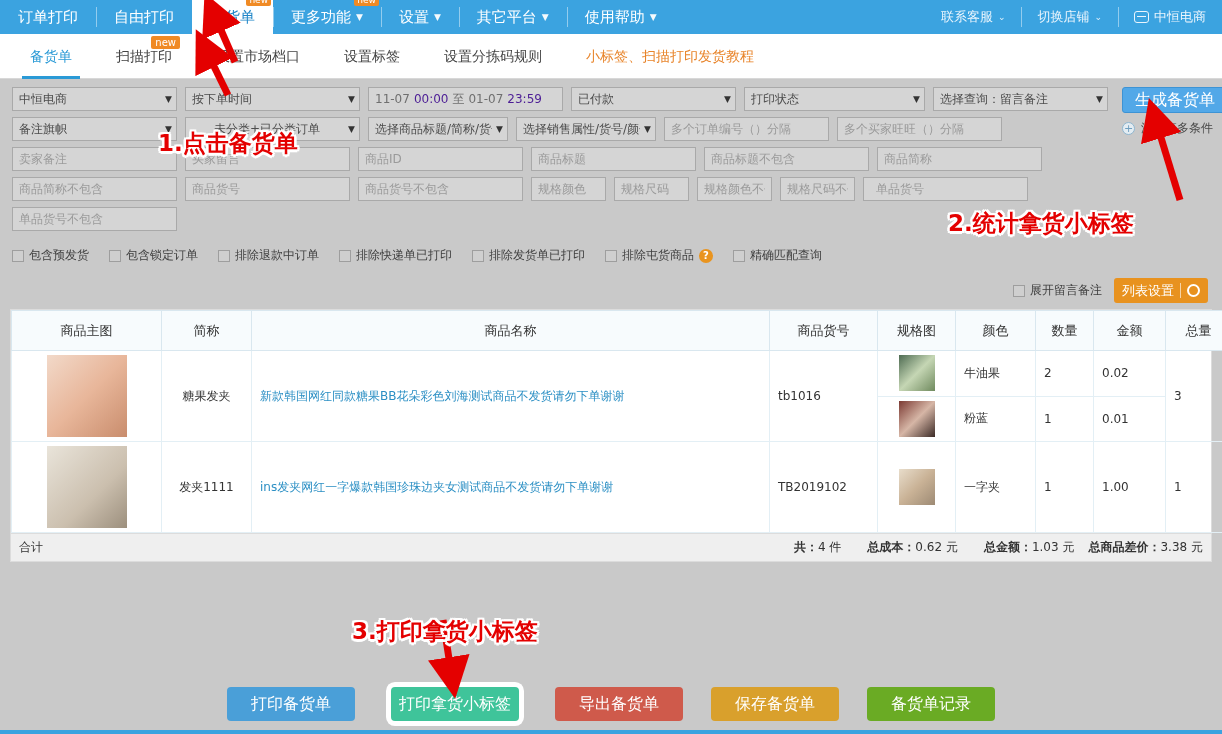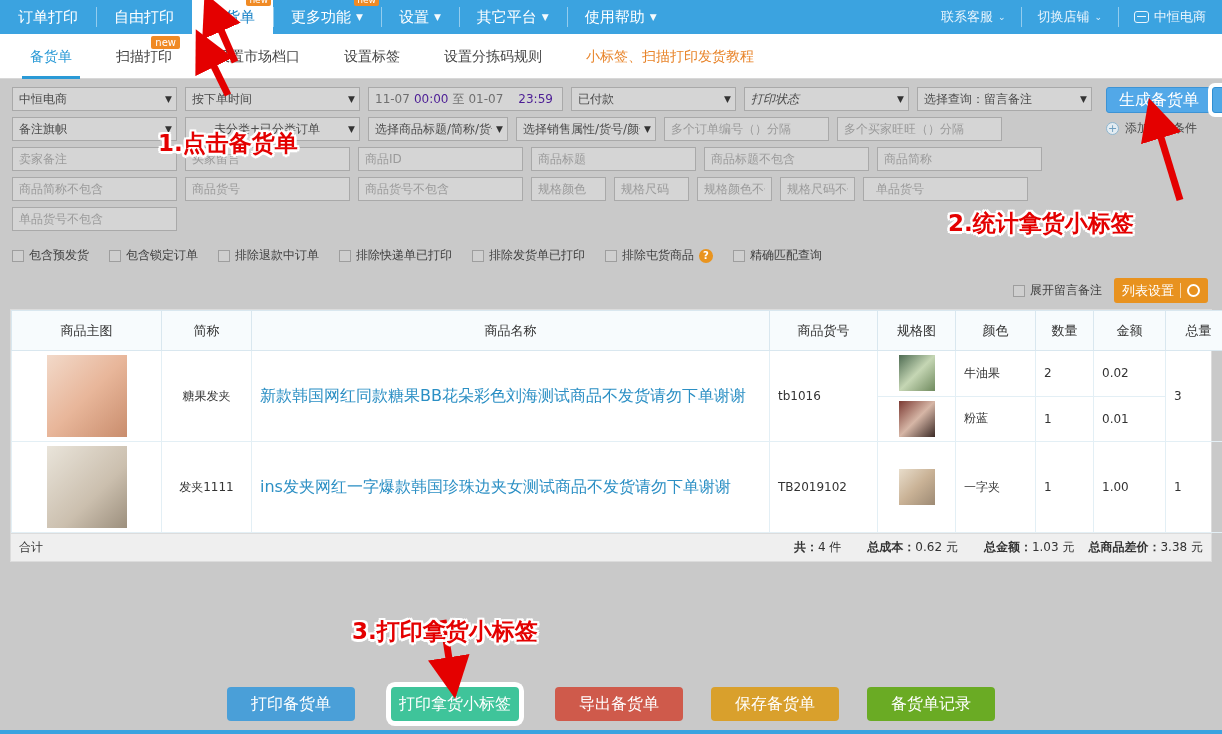--- a/index.html
+++ b/index.html
@@ -129,21 +129,21 @@
   table { border-collapse:collapse; width:100%; table-layout:fixed; }
   th {
     background:#f7fbfd; border:1px solid #d9e7ef; font-weight:normal;
     font-size:13px; color:#333; height:40px; text-align:center;
   }
   td {
     border:1px solid #e3eff5; font-size:12px; color:#333;
     padding:4px 8px; vertical-align:middle;
   }
   td.center { text-align:center; }
-  .pname { color:#2b8fc4; font-size:16px; line-height:18px;text-align:right; }
+  .pname { color:#2b8fc4; font-size:12px; line-height:18px;text-align:right; }
   .thumb-main {
     width:80px; height:82px; display:block; margin:0 auto;
     background:#ddd;
   }
   .thumb-spec { width:36px; height:36px; display:block; margin:0 auto; background:#ddd; }
 
   .sum-row {
     display:flex; align-items:center; height:28px; background:#efefef;
     border:1px solid #dcdcdc; border-top:none; margin:0 10px;
     font-size:12px; color:#333; padding:0 8px;
@@ -247,28 +247,28 @@
             <span class="arrow">▼</span>
           </div>
           <div class="fld sel" style="width: 175px;">
             <span class="txt">按下单时间</span>
             <span class="arrow">▼</span>
           </div>
           <div class="fld datefld" style="width: 195px;">
             <span style="margin-right: 4px;">11-07</span>
             <span class="dim" style="margin-right: 4px;">00:00</span>
             <span style="margin-right: 4px;">至</span>
-            <span style="margin-right: 15px;">01-07</span>
+            <span style="margin-right: 4px;">01-07</span>
             <span class="dim" style="margin-right: 4px;">23:59</span>
           </div>
           <div class="fld sel" style="width: 165px;">
             <span class="txt">已付款</span>
             <span class="arrow">▼</span>
           </div>
-          <div class="fld sel" style="width: 165px; font-style: italic;">
+          <div class="fld sel" style="width: 181px;">
             <span class="txt">打印状态</span>
             <span class="arrow">▼</span>
           </div>
           <div class="fld sel" style="width: 175px;">
             <span class="txt">选择查询：留言备注</span>
             <span class="arrow">▼</span>
           </div>
         </div>
       <div class="filter-row" id="fr2">
           <div class="fld sel" style="width: 165px;">

